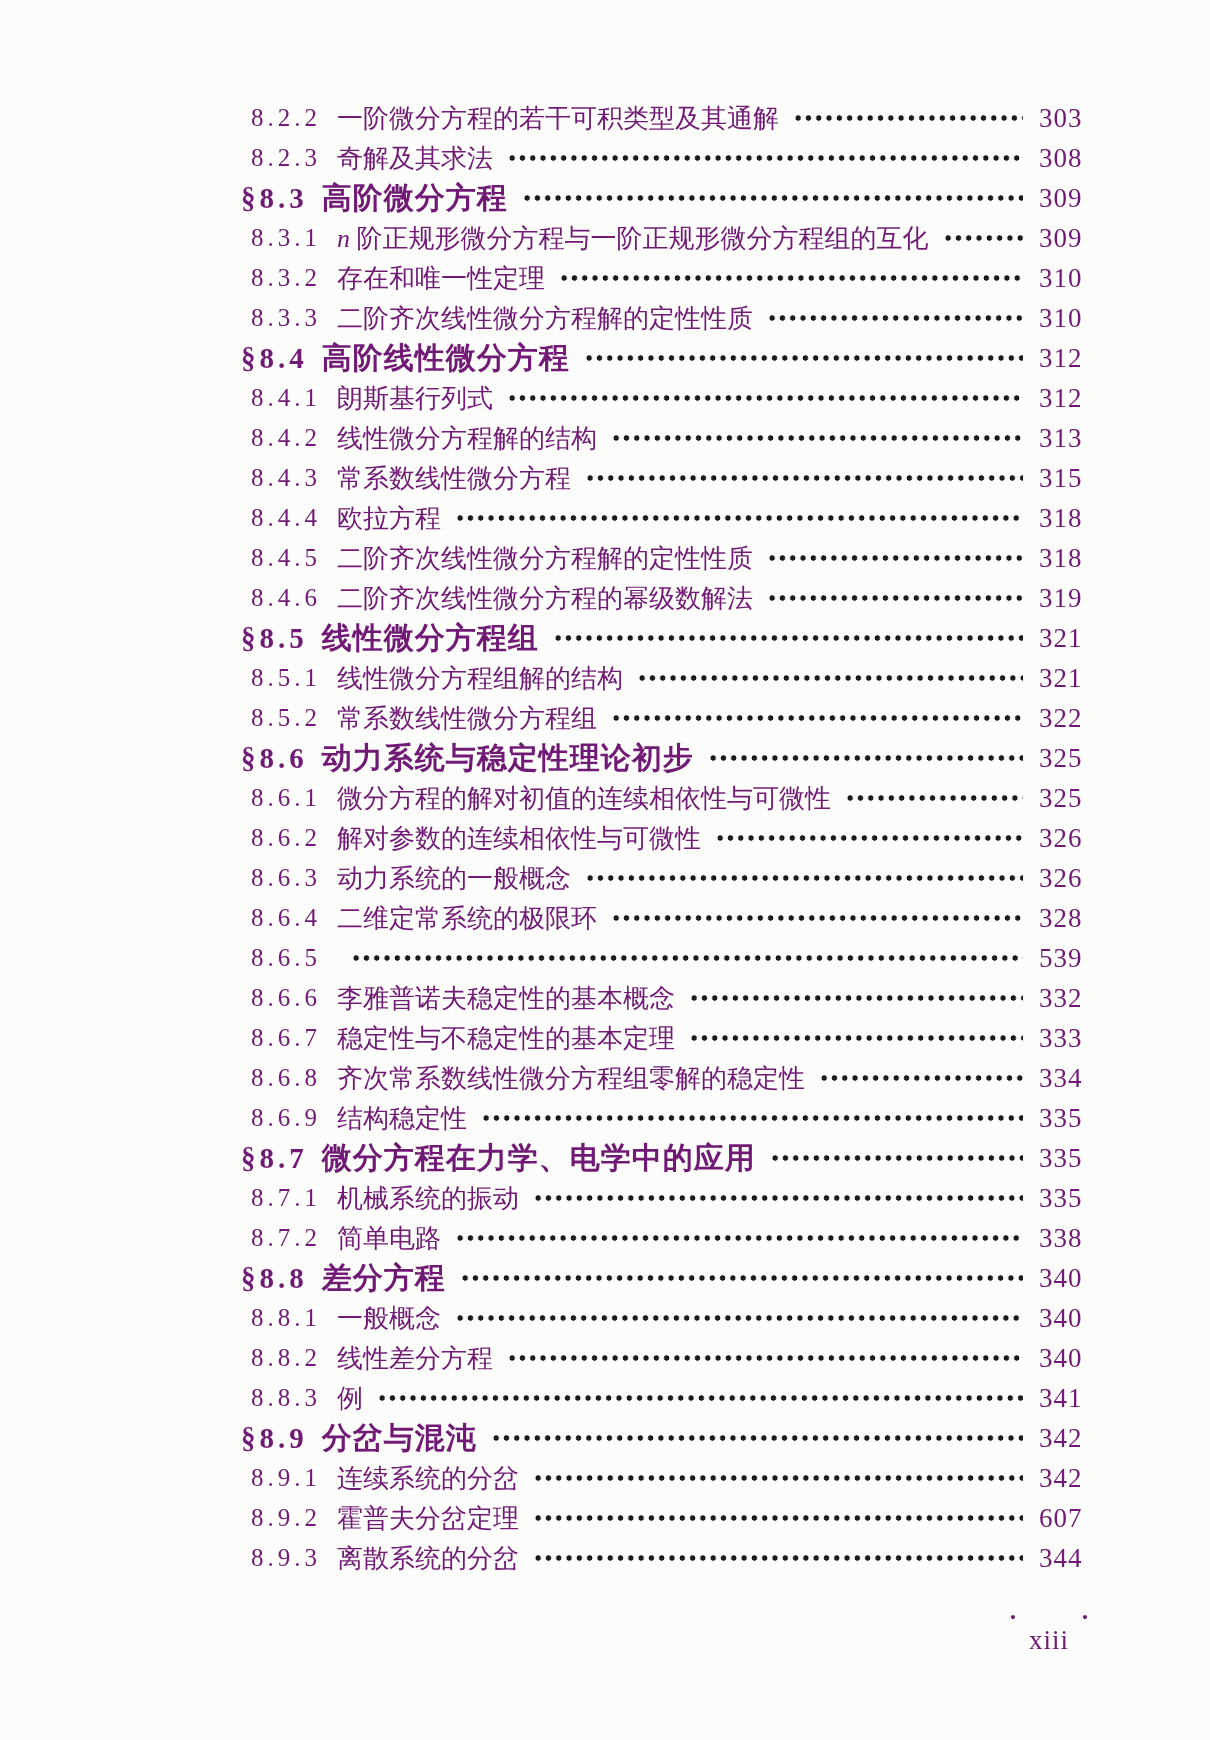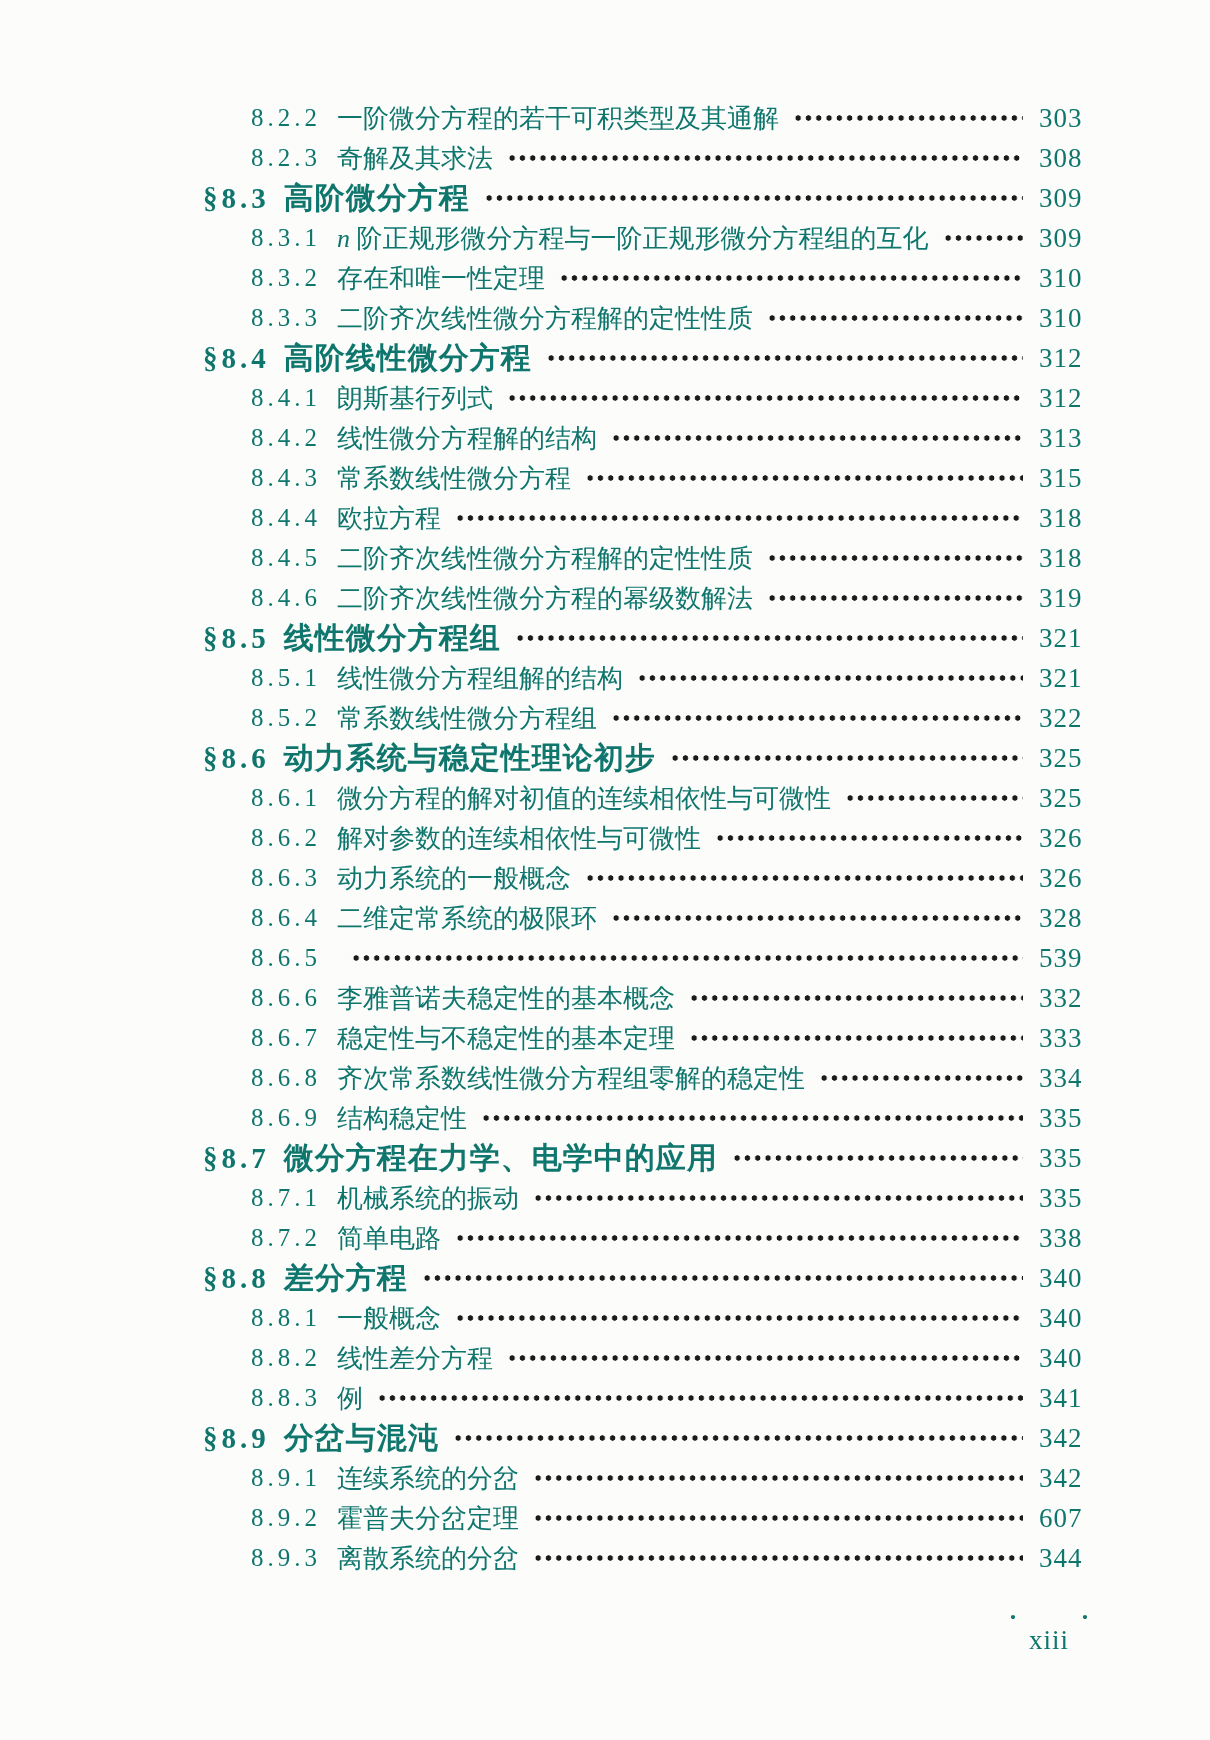--- a/index.html
+++ b/index.html
@@ -3,21 +3,21 @@
 <meta charset="utf-8">
 <style>
   html, body { margin: 0; padding: 0; }
   .page {
     position: relative;
     width: 1210px;
     height: 1740px;
     background: #fcfcfa;
     overflow: hidden;
     font-family: "Liberation Serif", "DejaVu Serif", serif;
-    color: #0f766e;
+    color: #701a75;
   }
   .toc {
     position: absolute;
     top: 98px;
     left: 0;
     right: 0;
   }
   .row {
     display: flex;
     align-items: center;
@@ -25,21 +25,21 @@
     padding-right: 113px;
     white-space: nowrap;
   }
   .row.sub { padding-left: 251px; }
   .row.section { padding-left: 203px; }
   .num {
     letter-spacing: 4px;
     flex: 0 0 auto;
   }
   .sub .num { font-size: 25px; margin-right: 16px; }
-  .section .num { font-size: 29px; margin-right: 14px; font-weight: 600; }
+  .section .num { font-size: 29px; margin-right: 14px; font-weight: 600; margin-left: 38px; }
   .title { flex: 0 0 auto; }
   .sub .title { font-size: 26px; text-align: right; }
   .section .title { font-size: 30px; font-weight: 700; letter-spacing: 1px; }
   .title i { font-style: italic; font-family: "Liberation Serif", serif; }
   .leader {
     flex: 1 1 auto;
     height: 16px;
     margin-left: 12px;
     background-image: radial-gradient(circle, #1a1a1a 2.4px, rgba(0,0,0,0) 3px);
     background-size: 10.3px 16px;

